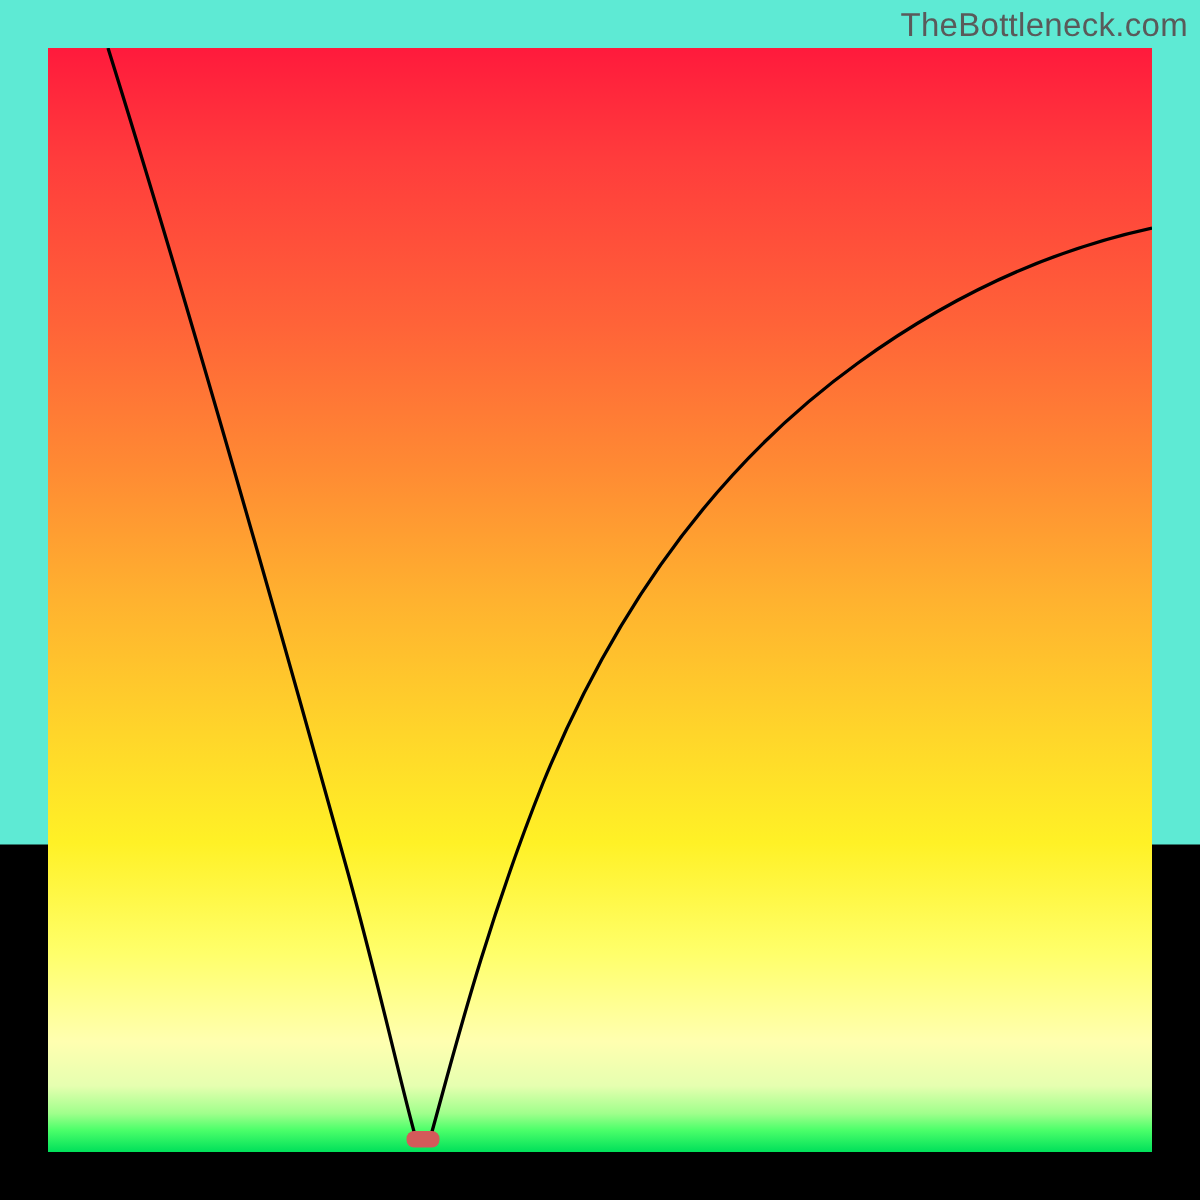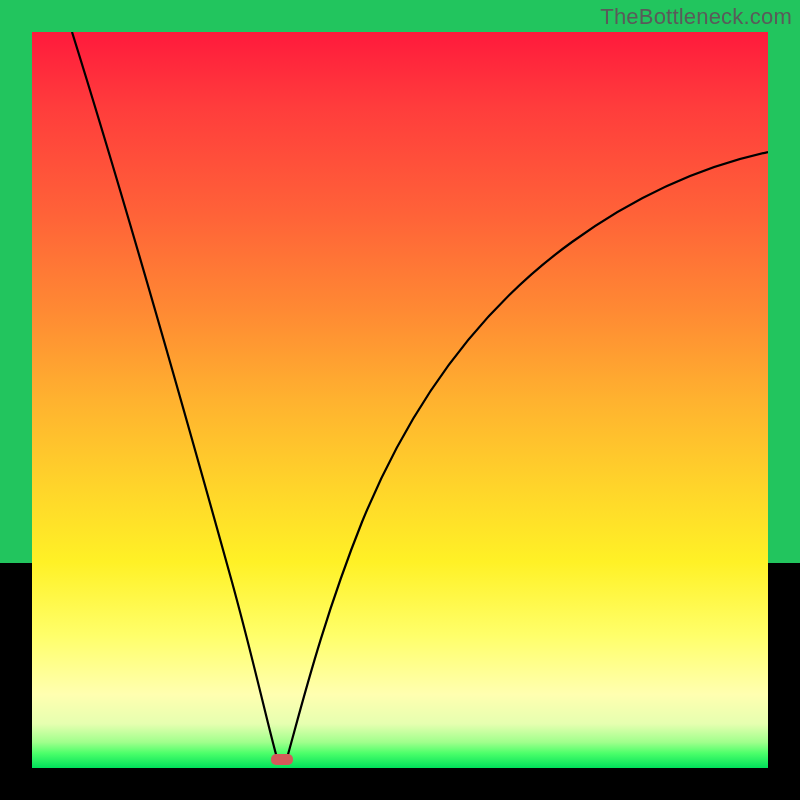--- a/index.html
+++ b/index.html
@@ -8,21 +8,21 @@
     width: 800px;
     height: 800px;
     overflow: hidden;
     background: #000;
     font-family: Arial, Helvetica, sans-serif;
   }
   .frame {
     position: relative;
     width: 800px;
     height: 563px;
-    background: #22c55e;
+    background: #5eead4;
   }
   .plot-area {
     position: absolute;
     left: 32px;
     top: 32px;
     width: 736px;
     height: 736px;
     
     background: linear-gradient(
       to bottom,

